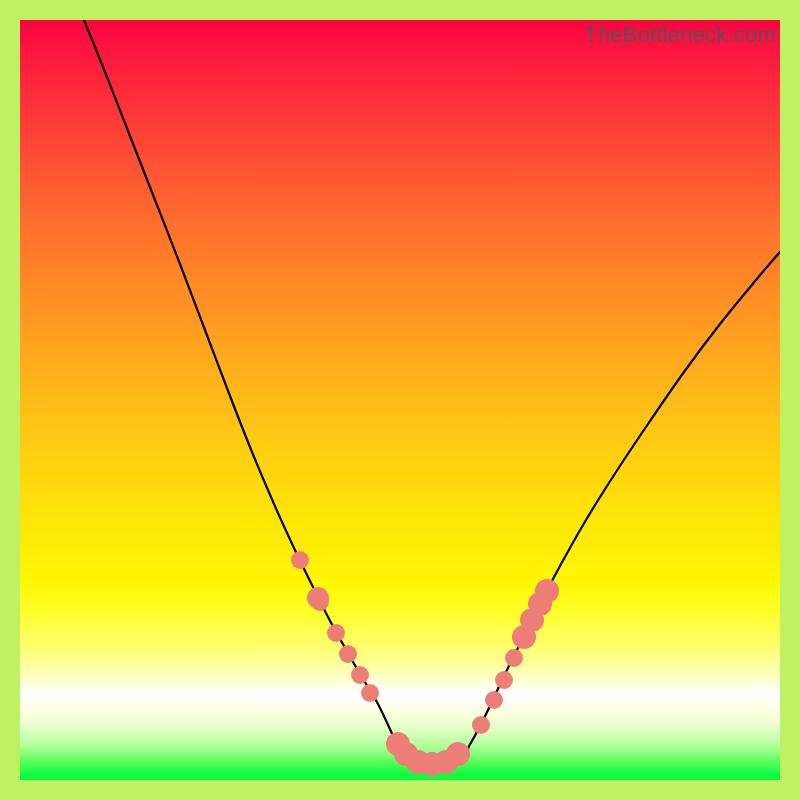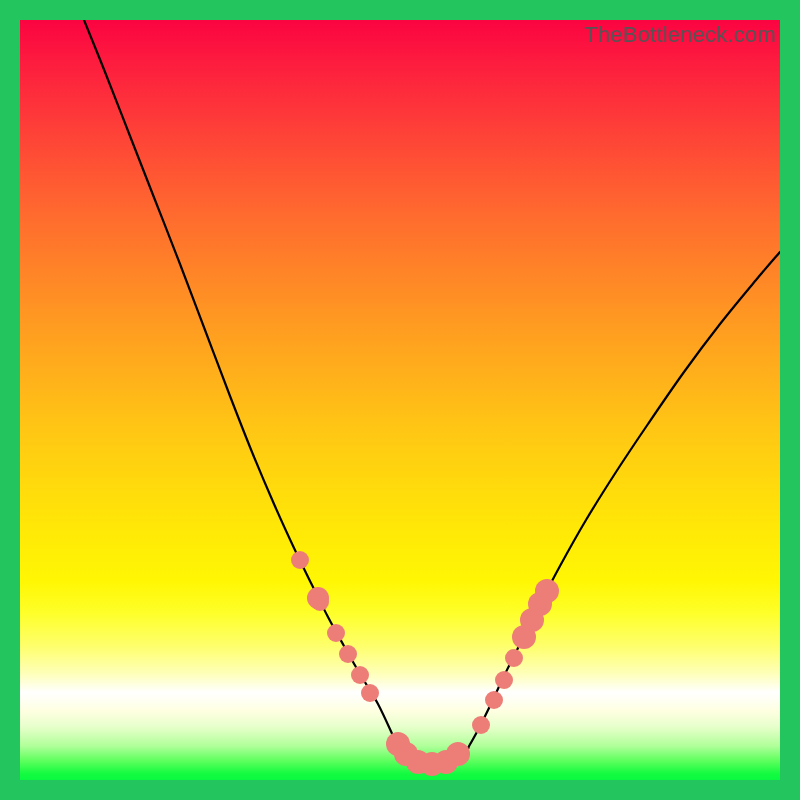--- a/index.html
+++ b/index.html
@@ -8,21 +8,21 @@
     width: 800px;
     height: 800px;
     overflow: hidden;
     background: #000;
     font-family: Arial, Helvetica, sans-serif;
   }
   .frame {
     position: relative;
     width: 800px;
     height: 800px;
-    background: #22c55e;
+    background: #bef264;
   }
   .plot-area {
     position: absolute;
     top: 20px;
     left: 20px;
     width: 760px;
     height: 760px;
     overflow: hidden;
   }
   

